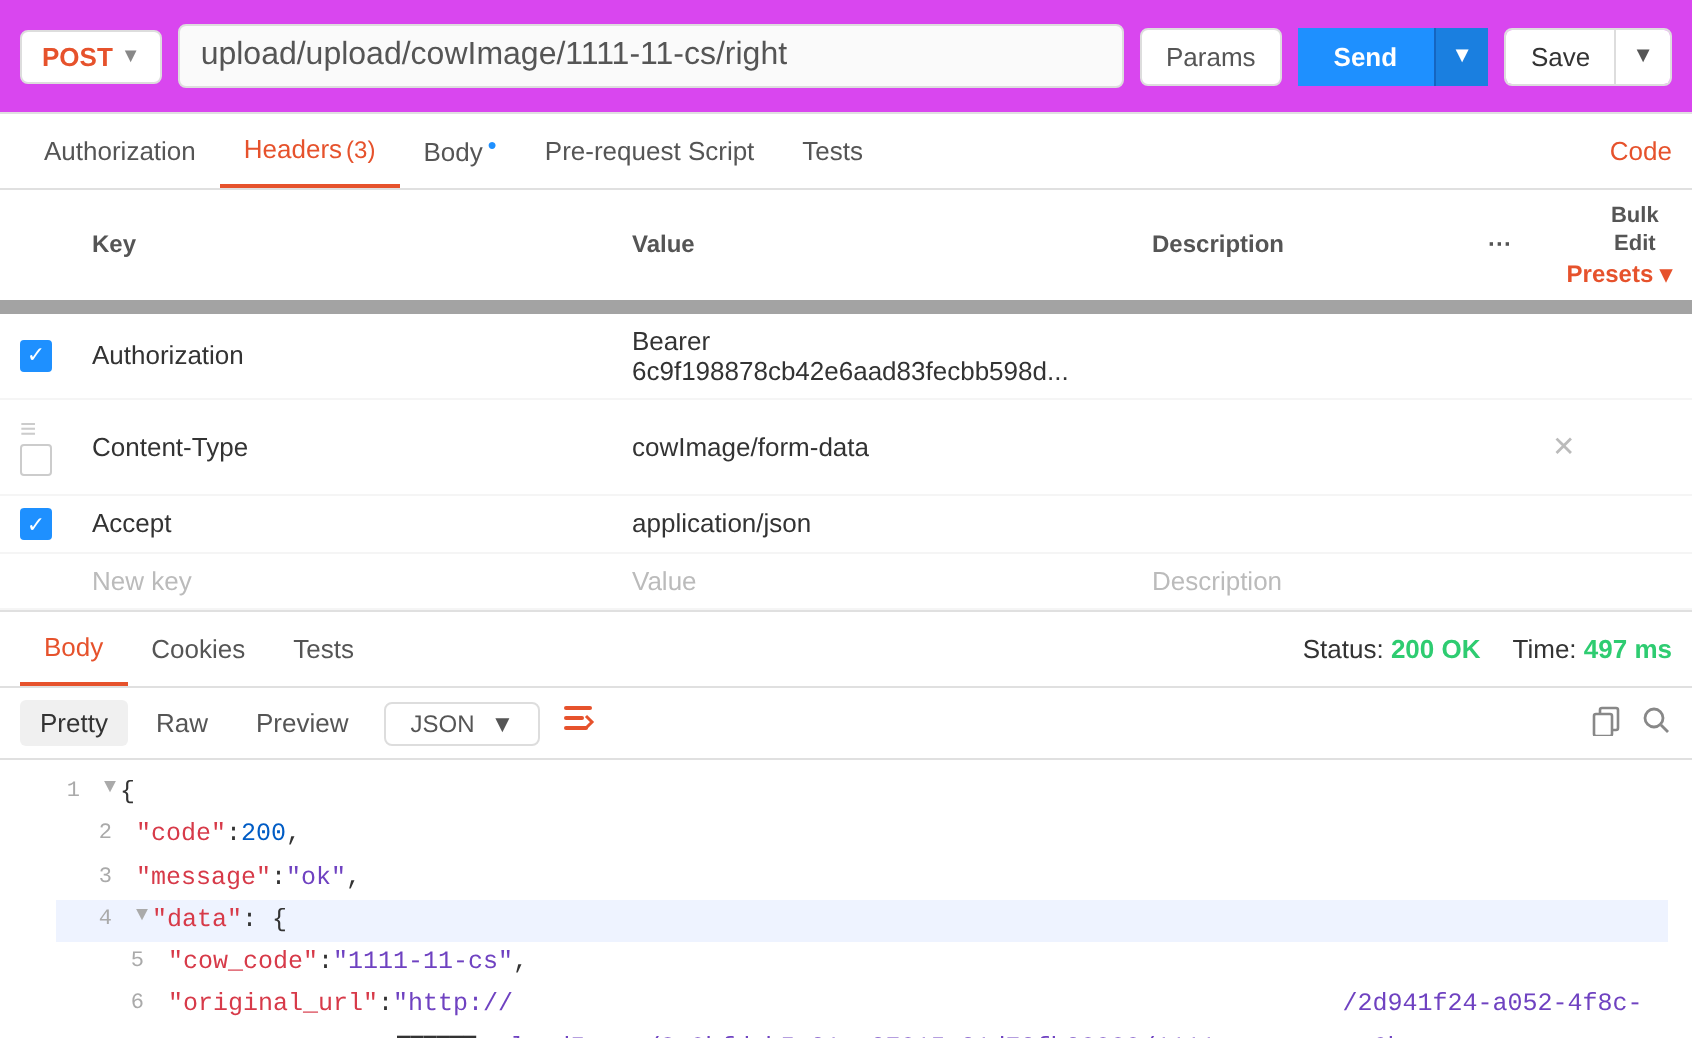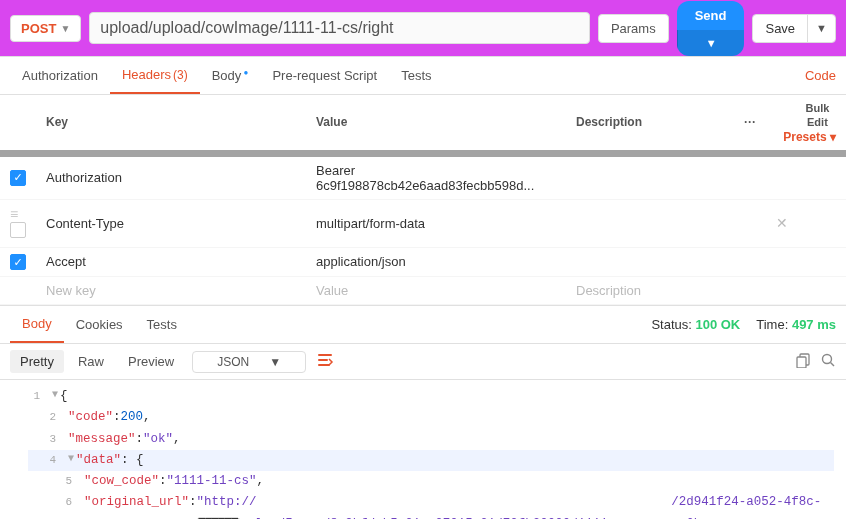--- a/index.html
+++ b/index.html
@@ -16,21 +16,21 @@
     }
     .method-select .chevron { font-size: 10px; color: #888; }
     .url-bar {
       flex: 1; border: 1px solid #ddd; border-radius: 4px; padding: 6px 10px;
       font-size: 16px; color: #555; background: #fafafa; overflow: hidden; text-overflow: ellipsis; white-space: nowrap;
     }
     .params-btn {
       border: 1px solid #ddd; border-radius: 4px; padding: 6px 12px; background: #fff;
       cursor: pointer; font-size: 13px; color: #555;
     }
-    .send-group { display: flex; border-radius: 12px; overflow: hidden; flex-direction: column; }
+    .send-group { display: flex; border-radius: 0; overflow: hidden; }
     .send-btn {
       background: #1e90ff; color: #fff; border: none; padding: 7px 18px;
       font-size: 13px; font-weight: 600; cursor: pointer;
     }
     .send-dropdown {
       background: #1a7fe0; color: #fff; border: none; border-left: 1px solid #1565c0;
       padding: 7px 8px; cursor: pointer; font-size: 11px;
     }
     .save-group { display: flex; border: 1px solid #ddd; border-radius: 4px; overflow: hidden; }
     .save-btn {
@@ -98,22 +98,22 @@
     .code-toolbar {
       display: flex; align-items: center; background: #fff; border-bottom: 1px solid #e0e0e0;
       padding: 4px 10px; gap: 4px; height: 36px;
     }
     .code-view-btn {
       padding: 4px 10px; border-radius: 3px; border: none; background: #fff;
       font-size: 13px; color: #555; cursor: pointer;
     }
     .code-view-btn.active { background: #f0f0f0; color: #333; font-weight: 500; }
     .json-select {
-      display: flex; align-items: center; gap: 20px; border: 1px solid #ddd; border-radius: 4px;
-      padding: 3px 24px; background: #fff; cursor: pointer; font-size: 12px; color: #555; margin-left: 4px;
+      display: flex; align-items: center; gap: 8px; border: 1px solid #ddd; border-radius: 4px;
+      padding: 3px 12px; background: #fff; cursor: pointer; font-size: 12px; color: #555; margin-left: 4px;
     }
     .wrap-icon { margin-left: 6px; color: #e6522c; font-size: 16px; cursor: pointer; }
     .copy-icon { margin-left: auto; color: #888; font-size: 14px; cursor: pointer; }
     .search-icon2 { color: #888; font-size: 14px; cursor: pointer; margin-left: 6px; }
 
     
     .json-viewer {
       background: #fff; padding: 6px 12px; font-family: 'Menlo', 'Monaco', 'Courier New', monospace;
       font-size: 12.5px; line-height: 1.7; overflow: auto; height: 195px;
     }
@@ -195,21 +195,21 @@
         <td class="col-dots"></td>
         <td></td>
       </tr>
 
       <tr>
         <td class="col-check">
           <span class="drag-handle">≡</span>
           <div class="check-unchecked"></div>
         </td>
         <td>Content-Type</td>
-        <td>multipart/form-data</td>
+        <td>cowImage/form-data</td>
         <td></td>
         <td class="col-dots"></td>
         <td>
           <span class="delete-icon">✕</span>
         </td>
       </tr>
 
       <tr>
         <td class="col-check">
           <div class="check-box"></div>
@@ -237,21 +237,21 @@
   <div class="res-tab active">
     <span>Body</span>
   </div>
   <div class="res-tab">
     <span>Cookies</span>
   </div>
   <div class="res-tab">
     <span>Tests</span>
   </div>
   <div class="status-area">
-    <span>Status: <span class="status-ok">100 OK</span></span>
+    <span>Status: <span class="status-ok">200 OK</span></span>
     <span>Time: <span class="time-val">497 ms</span></span>
   </div>
 </div>
 
 <div class="code-toolbar">
   <button class="code-view-btn active">Pretty</button>
   <button class="code-view-btn">Raw</button>
   <button class="code-view-btn">Preview</button>
   <div class="json-select">
     <span>JSON</span>

